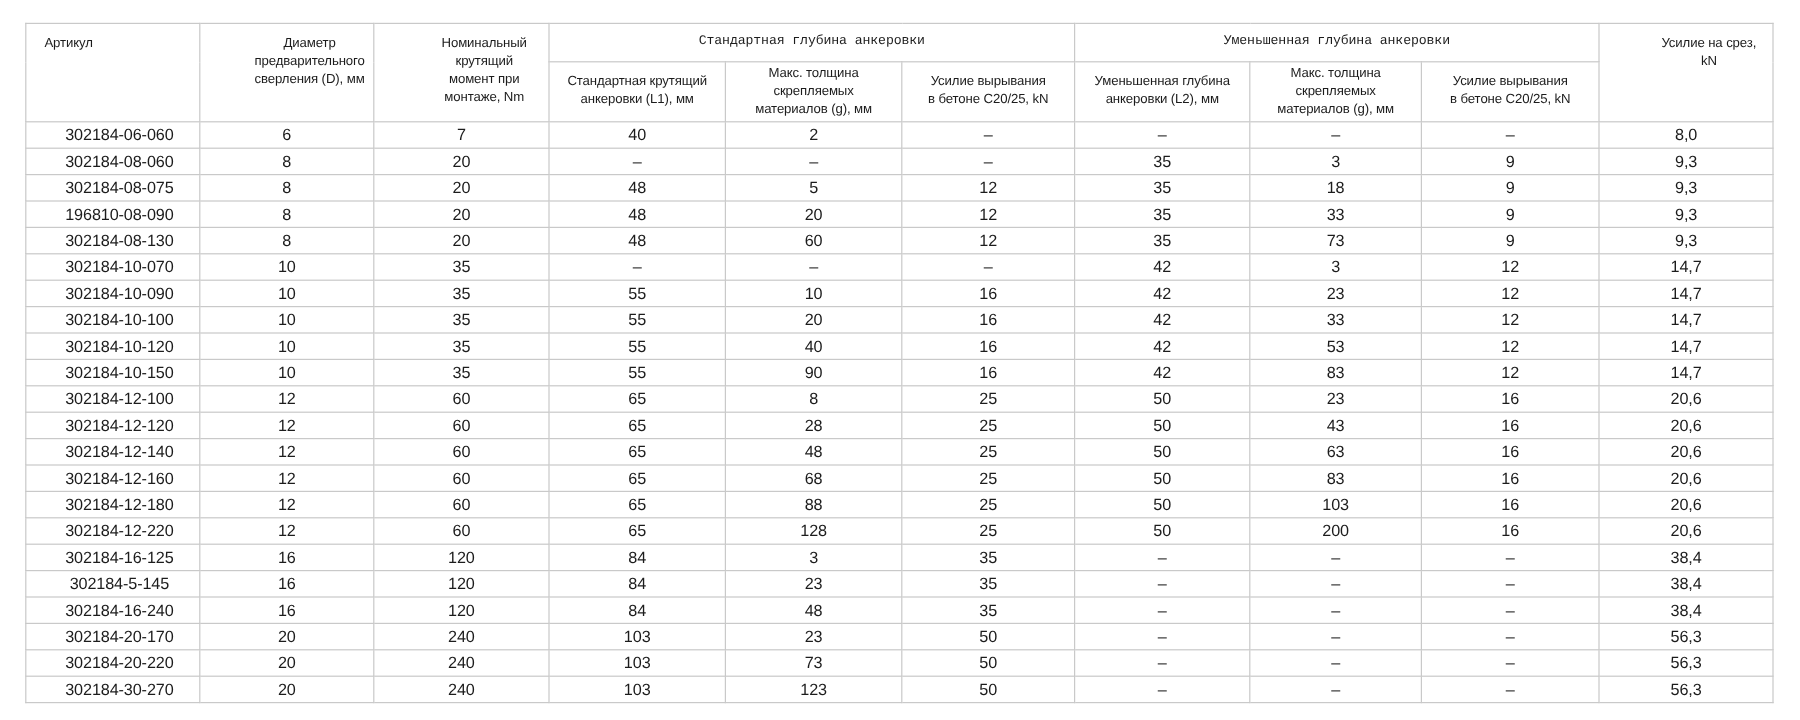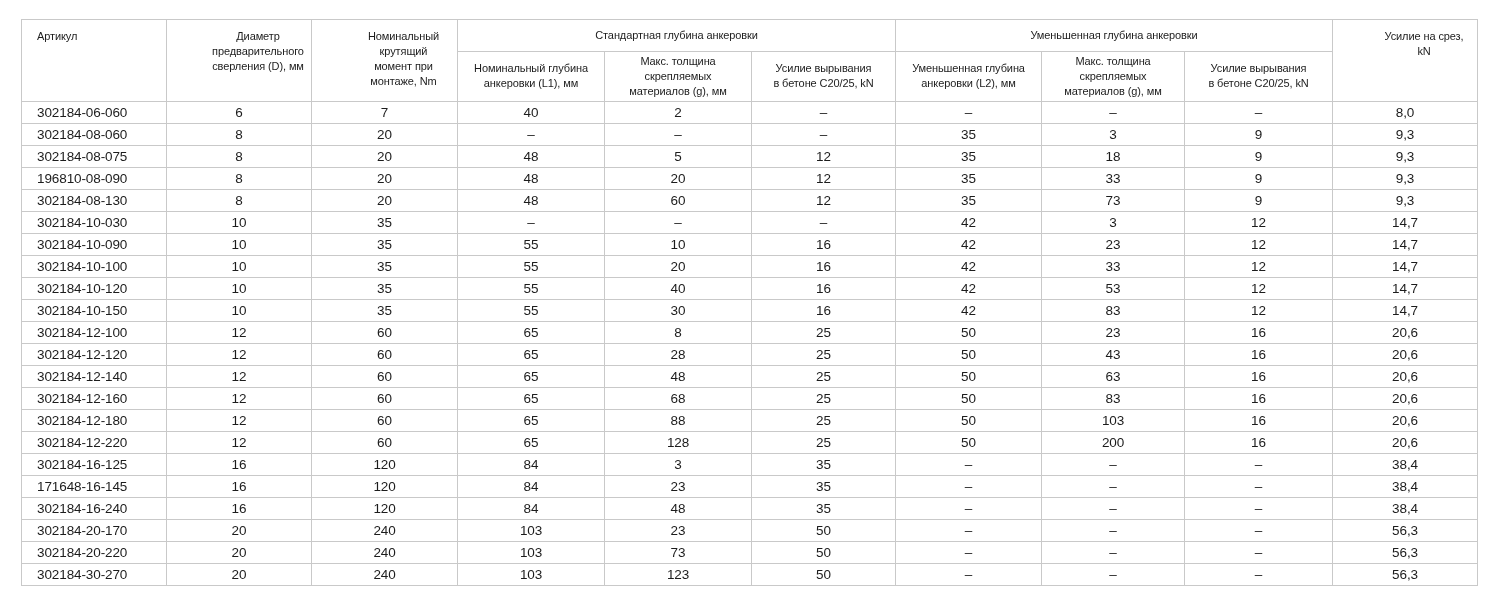--- a/index.html
+++ b/index.html
@@ -37,20 +37,21 @@
     font-weight: normal;
     font-size: 11px;
     line-height: 1.35;
     text-align: center;
     vertical-align: middle;
     padding: 2px 6px;
     white-space: pre-line;
   }
   .group-row th.th-group {
     height: 27px;
+    font-family: Liberation Mono, monospace;
   }
   .sub-row th {
     height: 41px;
   }
   th.th-top {
     vertical-align: top;
     padding-top: 9px;
     padding-left: 44px;
   }
   th.th-left {
@@ -59,21 +60,21 @@
   }
   tbody td {
     font-size: 13.5px;
     height: 21px;
     text-align: center;
     vertical-align: middle;
     padding: 0 4px;
     white-space: nowrap;
   }
   tbody td:first-child {
-    text-align: left;
+    text-align: center;
     padding-left: 15px;
   }
 </style>
 </head>
 <body>
 
 <div class="page">
   <div class="table-wrap">
     <table>
       <colgroup>
@@ -93,21 +94,21 @@
           <th rowspan="2" class="th-top th-left">Артикул</th>
           <th rowspan="2" class="th-top">Диаметр предварительного
 сверления (D), мм</th>
           <th rowspan="2" class="th-top">Номинальный крутящий
 момент при монтаже, Nm</th>
           <th colspan="3" class="th-group">Стандартная глубина анкеровки</th>
           <th colspan="3" class="th-group">Уменьшенная глубина анкеровки</th>
           <th rowspan="2" class="th-top">Усилие на срез, kN</th>
         </tr>
         <tr class="sub-row">
-          <th>Номинальный глубина
+          <th>Стандартная крутящий
 анкеровки (L1), мм</th>
           <th>Макс. толщина скрепляемых
 материалов (g), мм</th>
           <th>Усилие вырывания
 в бетоне C20/25, kN</th>
           <th>Уменьшенная глубина
 анкеровки (L2), мм</th>
           <th>Макс. толщина скрепляемых
 материалов (g), мм</th>
           <th>Усилие вырывания
@@ -169,21 +170,21 @@
             <td>20</td>
             <td>48</td>
             <td>60</td>
             <td>12</td>
             <td>35</td>
             <td>73</td>
             <td>9</td>
             <td>9,3</td>
           </tr>
           <tr>
-            <td>302184-10-030</td>
+            <td>302184-10-070</td>
             <td>10</td>
             <td>35</td>
             <td>–</td>
             <td>–</td>
             <td>–</td>
             <td>42</td>
             <td>3</td>
             <td>12</td>
             <td>14,7</td>
           </tr>
@@ -221,21 +222,21 @@
             <td>42</td>
             <td>53</td>
             <td>12</td>
             <td>14,7</td>
           </tr>
           <tr>
             <td>302184-10-150</td>
             <td>10</td>
             <td>35</td>
             <td>55</td>
-            <td>30</td>
+            <td>90</td>
             <td>16</td>
             <td>42</td>
             <td>83</td>
             <td>12</td>
             <td>14,7</td>
           </tr>
           <tr>
             <td>302184-12-100</td>
             <td>12</td>
             <td>60</td>
@@ -313,21 +314,21 @@
             <td>120</td>
             <td>84</td>
             <td>3</td>
             <td>35</td>
             <td>–</td>
             <td>–</td>
             <td>–</td>
             <td>38,4</td>
           </tr>
           <tr>
-            <td>171648-16-145</td>
+            <td>302184-5-145</td>
             <td>16</td>
             <td>120</td>
             <td>84</td>
             <td>23</td>
             <td>35</td>
             <td>–</td>
             <td>–</td>
             <td>–</td>
             <td>38,4</td>
           </tr>

